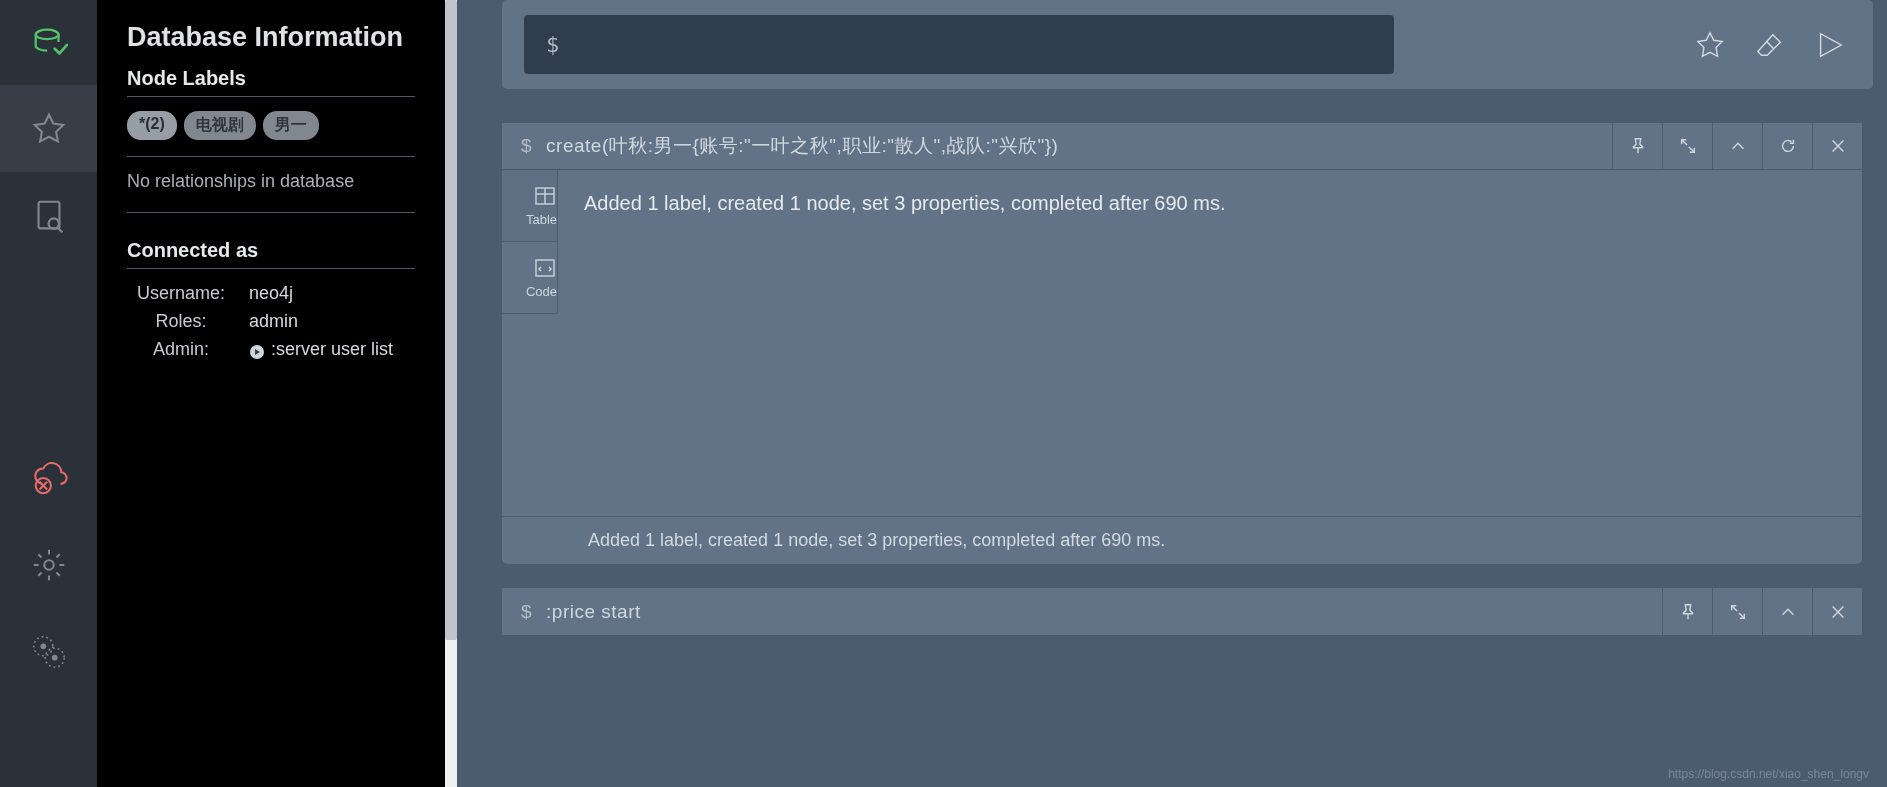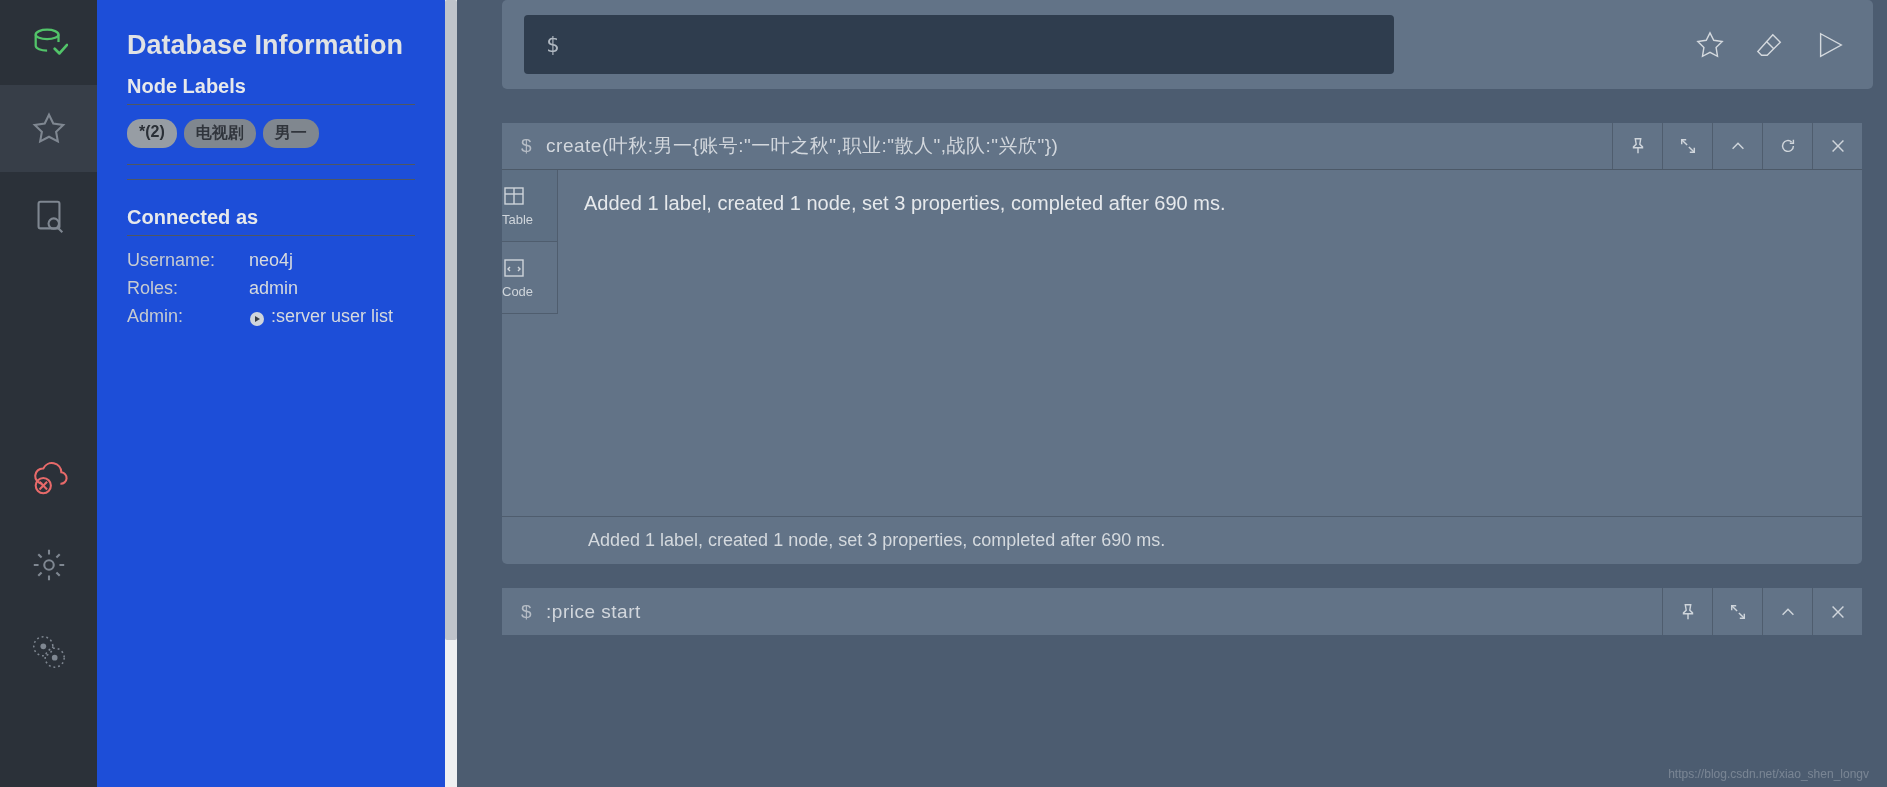--- a/index.html
+++ b/index.html
@@ -4,35 +4,35 @@
 <style>
 * { margin: 0; padding: 0; box-sizing: border-box; font-family: -apple-system, BlinkMacSystemFont, "Segoe UI", Helvetica, Arial, sans-serif; }
 body { background: #4c5c70; color: #cfd5db; width: 1887px; height: 787px; overflow: hidden; display: flex; }
 .iconbar { width: 97px; background: #2b3139; display: flex; flex-direction: column; align-items: center; }
 .iconbar-item { width: 100%; height: 87px; display: flex; align-items: center; justify-content: center; cursor: pointer; }
 .iconbar-item.active { background: #373e48; }
 .iconbar-item svg { width: 38px; height: 38px; }
 .logo-item { height: 85px; }
 
 .sidebar-wrap { width: 360px; height: 100%; position: relative; }
-.sidebar { width: 348px; height: 100%; background: #1d4ed8; padding: 30px 30px 14px 30px; overflow-y: auto; }
+.sidebar { width: 348px; height: 100%; background: #000000; padding: 22px 30px 14px 30px; overflow-y: auto; }
 .scrollbar-track { position: absolute; right: 0; top: 0; width: 12px; height: 100%; background: #eef0f2; }
 .scrollbar-thumb { position: absolute; left: 0; top: 0; width: 12px; height: 640px; background: #bfc4cb; border-radius: 2px; }
 
 .sidebar h1 { color: #e0e2e4; font-size: 27px; font-weight: 700; margin-bottom: 14px; }
 .sidebar h2 { color: #e7e9eb; font-size: 20px; font-weight: 700; margin-top: 10px; margin-bottom: 6px; }
 .sidebar hr { border: none; border-top: 1px solid #4f5761; margin-bottom: 14px; }
 .pill-group { display: flex; flex-wrap: wrap; gap: 7px; margin-bottom: 16px; margin-top: 10px; }
 .pill { background: #80878f; color: #30353c; border-radius: 14px; padding: 4px 12px; font-size: 16px; font-weight: 600; cursor: pointer; }
 .pill.light { background: #979da4; color: #2a2f36; }
 .tag { background: #4b535e; color: #c2c7cd; border-radius: 4px; padding: 6px 12px; font-size: 16px; font-weight: 600; cursor: pointer; }
 .empty-text { color: #a9afb6; font-size: 18px; margin: 8px 0 20px 0; }
 
 .conn-grid { display: grid; grid-template-columns: 108px 1fr; column-gap: 14px; row-gap: 7px; margin-top: 10px; font-size: 18px; }
-.conn-label { color: #c6cbd1; text-align: left; }
+.conn-label { color: #c6cbd1; text-align: center; }
 .conn-value { color: #d6dade; }
 .conn-value .server-link { display: inline-flex; align-items: flex-end; gap: 6px; cursor: pointer; }
 
 .main { flex: 1; background: #4c5c70; display: flex; flex-direction: column; padding-left: 45px; overflow: hidden; }
 
 .editor-bar { background: #627387; border-radius: 5px; margin: 0 14px 0 0; height: 89px; display: flex; align-items: center; padding: 0 22px; }
 .editor-input-wrap { flex: 0 0 870px; background: #2f3d4e; border-radius: 4px; height: 59px; display: flex; align-items: center; padding: 0 22px; }
 .dollar-prompt { color: #b0b8c1; font-size: 22px; font-family: Menlo, Consolas, monospace; }
 .editor-spacer { flex: 1; }
 .editor-icon-btn { width: 42px; height: 42px; display: flex; align-items: center; justify-content: center; cursor: pointer; margin-left: 18px; }
@@ -40,21 +40,21 @@
 
 .result-frame { background: #627387; border-radius: 5px; margin: 34px 25px 0 0; display: flex; flex-direction: column; }
 .result-header { height: 47px; background: #627387; border-bottom: 1px solid #4c5968; display: flex; align-items: center; padding-left: 19px; font-family: Menlo, Consolas, monospace; font-size: 19px; color: #d2d7dd; letter-spacing: 0.5px; }
 .result-header .dollar { color: #b5bcc5; margin-right: 14px; }
 .result-toolbox { margin-left: auto; display: flex; height: 100%; }
 .tool-btn { width: 50px; height: 100%; border-left: 1px solid #4f5d6e; display: flex; align-items: center; justify-content: center; cursor: pointer; }
 .tool-btn svg { width: 18px; height: 18px; stroke: #cfd5db; stroke-width: 1.6; fill: none; }
 
 .result-body { display: flex; height: 346px; }
 .view-tabs { width: 56px; display: flex; flex-direction: column; }
-.view-tab { height: 72px; display: flex; flex-direction: column; align-items: flex-start; justify-content: center; gap: 4px; border-bottom: 1px solid #4f5d6e; border-right: 1px solid #4f5d6e; cursor: pointer; font-size: 13px; color: #cfd5db; }
+.view-tab { height: 72px; display: flex; flex-direction: column; align-items: flex-end; justify-content: center; gap: 4px; border-bottom: 1px solid #4f5d6e; border-right: 1px solid #4f5d6e; cursor: pointer; font-size: 13px; color: #cfd5db; }
 .view-tab.active { background: #5d6f83; }
 .view-tab svg { width: 24px; height: 24px; stroke: #cfd5db; stroke-width: 1.4; fill: none; }
 .result-content { flex: 1; padding: 22px 26px; font-size: 20px; color: #e6e9ec; }
 .result-footer { height: 48px; border-top: 1px solid #4f5d6e; display: flex; align-items: center; padding-left: 86px; font-size: 18px; color: #d4d9de; }
 
 .frame2 { margin-top: 24px; }
 .frame2 .result-header { border-bottom: none; }
 
 .watermark { position: absolute; right: 18px; bottom: 6px; color: rgba(255,255,255,0.25); font-size: 12px; }
 </style>
@@ -113,20 +113,21 @@
 
     <h2>Node Labels</h2>
     <hr>
     <div class="pill-group">
       <span class="pill light">*(2)</span>
       <span class="pill">电视剧</span>
       <span class="pill">男一</span>
     </div>
 
     <hr>
+    <div class="empty-text">No relationships in database</div>
 
     <hr>
 
     <h2 style="margin-top:26px;">Connected as</h2>
     <hr>
     <div class="conn-grid">
       <div class="conn-label">Username:</div>
       <div class="conn-value">neo4j</div>
       <div class="conn-label">Roles:</div>
       <div class="conn-value">admin</div>

